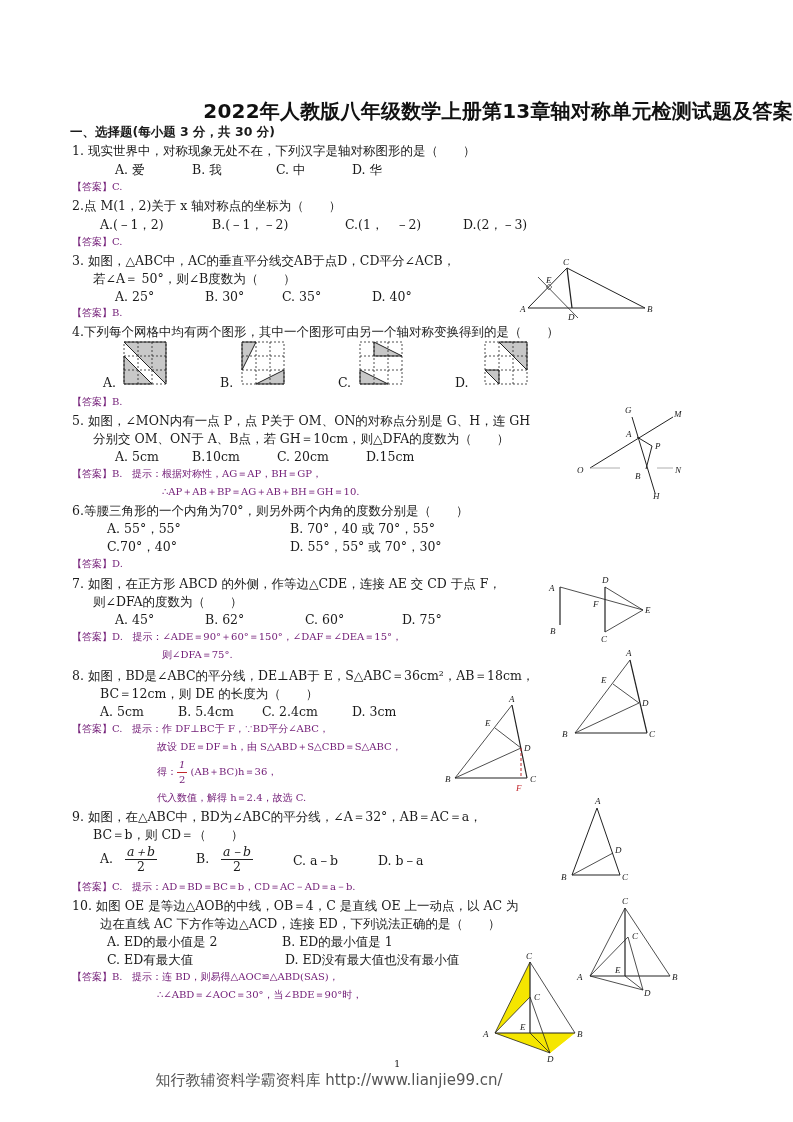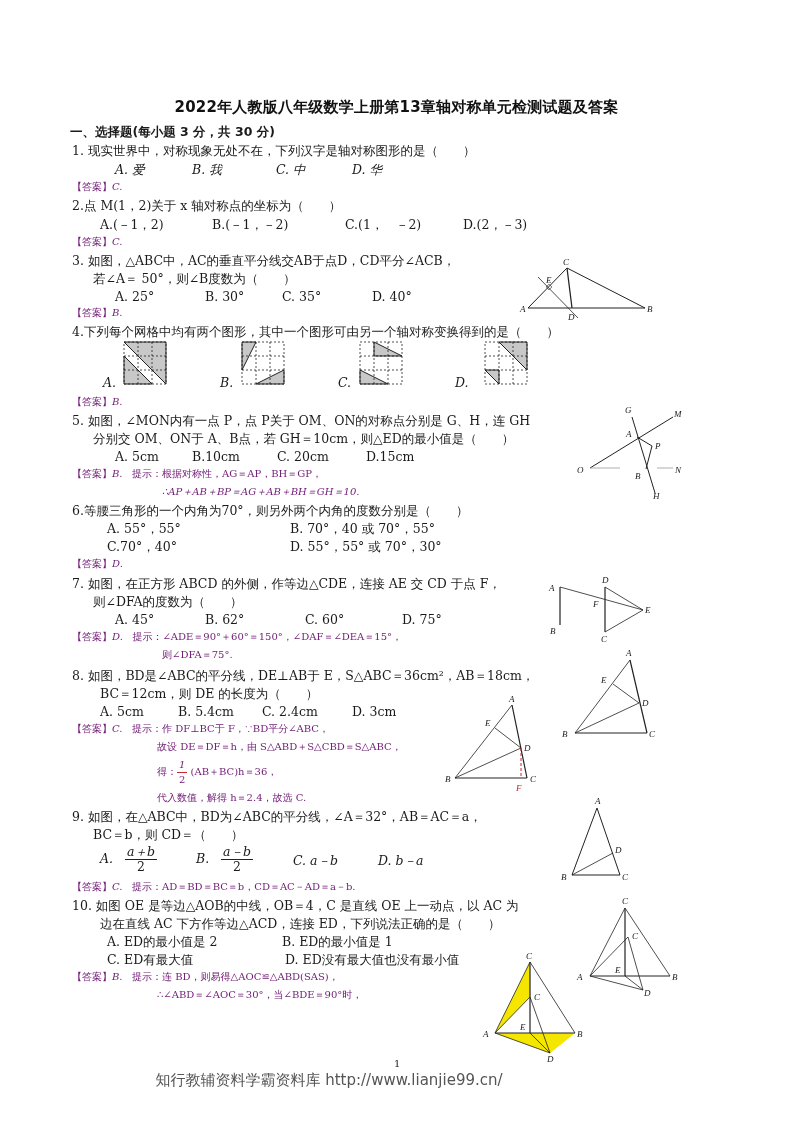--- a/index.html
+++ b/index.html
@@ -1,26 +1,26 @@
 <!DOCTYPE html>
 <html><head>
 <meta charset="utf-8">
 <style>
   html, body { margin: 0; padding: 0; background: #ffffff; }
   body { width: 793px; height: 1122px; position: relative; overflow: hidden;
          font-family: "DejaVu Serif", "Liberation Serif", serif; color: #1a1a1a; }
   .abs { position: absolute; white-space: nowrap; }
-  .title { left: 0; width: 793px; top: 98px; text-align: center; font-family: "DejaVu Sans", "Liberation Sans", sans-serif;
-           font-weight: bold; font-size: 15px; letter-spacing: 0.2px; color: #111; }
+  .title { left: 0; width: 793px; top: 98px; text-align: right; font-family: "DejaVu Sans", "Liberation Sans", sans-serif;
+           font-weight: bold; font-size: 20px; letter-spacing: 0.2px; color: #111; }
   .section { left: 70px; top: 124px; font-family: "DejaVu Sans", "Liberation Sans", sans-serif; font-weight: bold; font-size: 12.5px; }
   .line { font-size: 12.5px; line-height: 16px; }
   .opt { font-size: 12.5px; }
   .ans { color: #701a75; font-size: 10px; }
   .ans .bracket { font-family: "DejaVu Sans", "Liberation Sans", sans-serif; }
-  .it { font-style: italic; }
+  .it { }
   .footer { left: 0; width: 658px; top: 1071px; text-align: center; font-family: "DejaVu Sans", "Liberation Sans", sans-serif;
             font-size: 15px; color: #555; }
   .pagenum { left: 394px; top: 1058px; font-size: 10px; color: #222; }
   svg { position: absolute; overflow: visible; }
   svg text { font-family: "Liberation Serif", serif; font-style: italic; font-size: 9px; fill: #222; }
   .frac { display: inline-block; text-align: center; vertical-align: middle; font-style: italic; }
   .frac .num { display: block; border-bottom: 1px solid #222; padding: 0 2px; line-height: 14px; }
   .frac .den { display: block; line-height: 14px; font-style: normal; }
   .frac.red .num { border-bottom-color: #c2272d; }
 </style>
@@ -123,21 +123,21 @@
       <line x1="28" y1="0" x2="28" y2="42"></line>
     <line x1="0" y1="14" x2="42" y2="14"></line>
       <line x1="0" y1="28" x2="42" y2="28"></line>
   </g>
   <polygon points="14,0 42,0 42,28" fill="none" stroke="#222" stroke-width="1"></polygon>
   <polygon points="0,28 14,28 14,42" fill="none" stroke="#222" stroke-width="1"></polygon>
 </svg>
 <div class="abs ans" style="left:72px;top:395px"><span class="bracket">【答案】</span><span class="it">B.</span></div>
 
 <div class="abs line" style="left:72px;top:413px">5. 如图，∠MON内有一点 P，点 P关于 OM、ON的对称点分别是 G、H，连 GH</div>
-<div class="abs line" style="left:93px;top:431px">分别交 OM、ON于 A、B点，若 GH＝10cm，则△ED的最小值是（　　）</div>
+<div class="abs line" style="left:93px;top:431px">分别交 OM、ON于 A、B点，若 GH＝10cm，则△DFA的度数为（　　）</div>
 <div class="abs opt" style="left:115px;top:449px">A. 5cm</div>
 <div class="abs opt" style="left:192px;top:449px">B.10cm</div>
 <div class="abs opt" style="left:277px;top:449px">C. 20cm</div>
 <div class="abs opt" style="left:366px;top:449px">D.15cm</div>
 <div class="abs ans" style="left:72px;top:467px"><span class="bracket">【答案】</span><span class="it">B.</span>&nbsp;&nbsp;&nbsp;<span>提示：根据对称性，AG＝AP，BH＝GP，</span></div>
 <div class="abs ans it" style="left:162px;top:485px">∴AP＋AB＋BP＝AG＋AB＋BH＝GH＝10.</div>
 <svg style="left:575px;top:403px" width="120" height="95">
   <line x1="15" y1="65" x2="98" y2="14" stroke="#222" stroke-width="1"></line>
   <line x1="15" y1="65" x2="45" y2="65" stroke="#999" stroke-width="0.8"></line>
   <line x1="82" y1="65" x2="98" y2="65" stroke="#999" stroke-width="0.8"></line>

